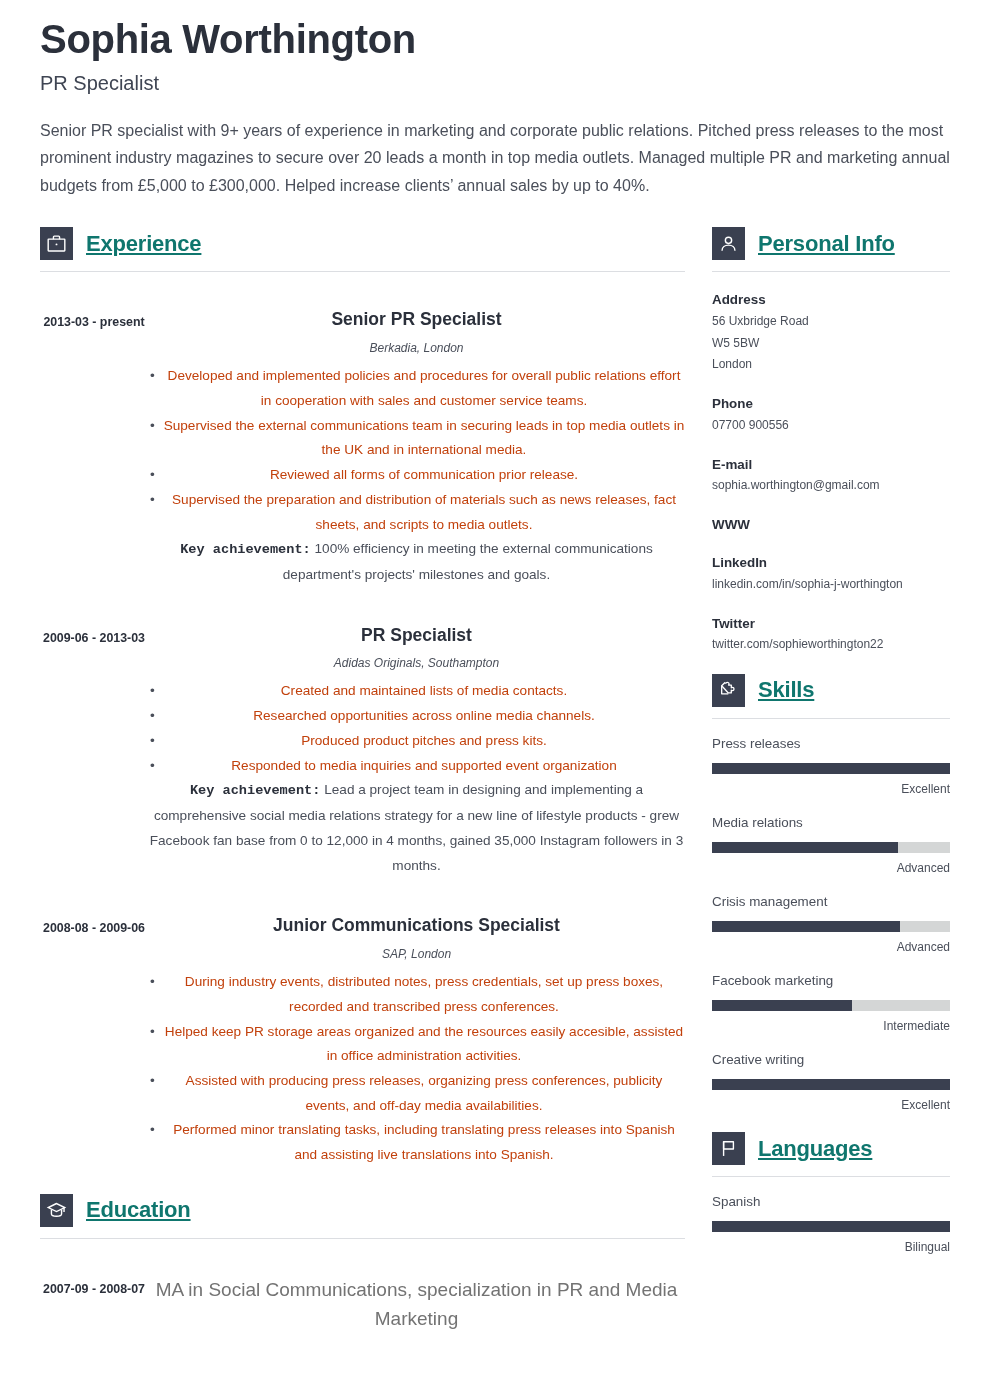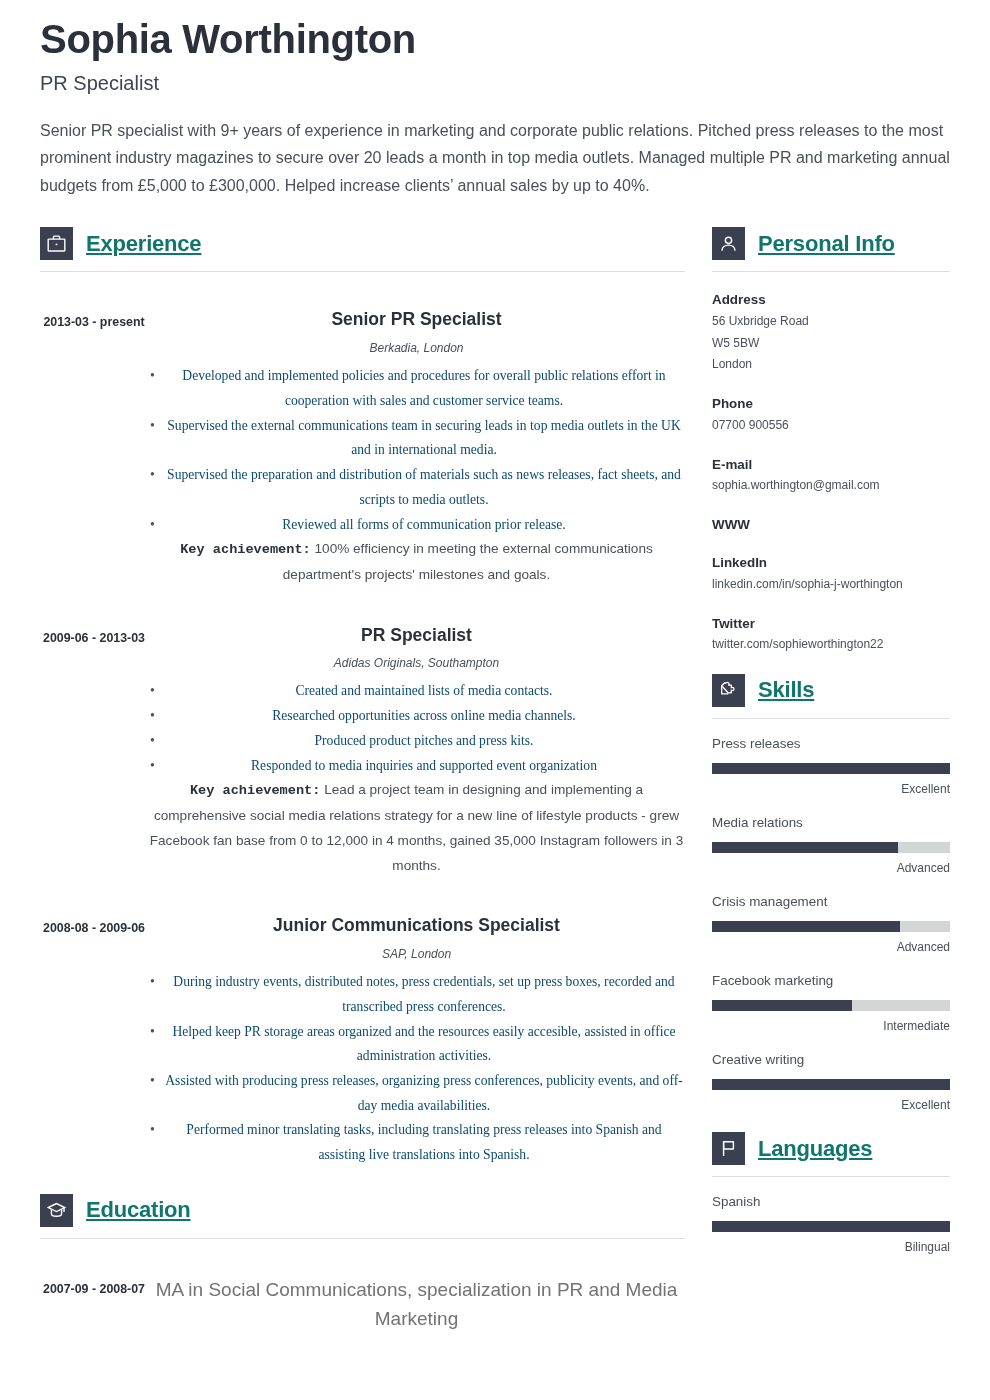--- a/index.html
+++ b/index.html
@@ -108,24 +108,23 @@
     margin-top: 8px;
     line-height: 1.5;
   }
   ul.bullets {
     list-style: none;
     margin-top: 7px;
   }
   ul.bullets li {
     font-size: 13.6px;
     line-height: 1.82;
-    color: #0c4a6e;
+    color: #c2410c;
     position: relative;
     padding-left: 15px;
-    font-family: Liberation Serif, serif;
   }
   ul.bullets li::before {
     content: "\2022";
     position: absolute;
     left: 2px;
     top: 0;
     color: #4a4f5a;
   }
   .achievement {
     font-size: 13.6px;
@@ -217,22 +216,22 @@
         <div class="section-rule"></div>
 
         <div class="entry">
           <div class="entry-dates">2013-03 - present</div>
           <div class="entry-body">
             <div class="entry-title">Senior PR Specialist</div>
             <div class="entry-sub">Berkadia, London</div>
             <ul class="bullets">
               <li>Developed and implemented policies and procedures for overall public relations effort in cooperation with sales and customer service teams.</li>
               <li>Supervised the external communications team in securing leads in top media outlets in the UK and in international media.</li>
+              <li>Reviewed all forms of communication prior release.</li>
               <li>Supervised the preparation and distribution of materials such as news releases, fact sheets, and scripts to media outlets.</li>
-              <li>Reviewed all forms of communication prior release.</li>
             </ul>
             <div class="achievement"><b>Key achievement:</b> <span>100% efficiency in meeting the external communications department's projects' milestones and goals.</span></div>
           </div>
         </div>
 
         <div class="entry">
           <div class="entry-dates">2009-06 - 2013-03</div>
           <div class="entry-body">
             <div class="entry-title">PR Specialist</div>
             <div class="entry-sub">Adidas Originals, Southampton</div>

